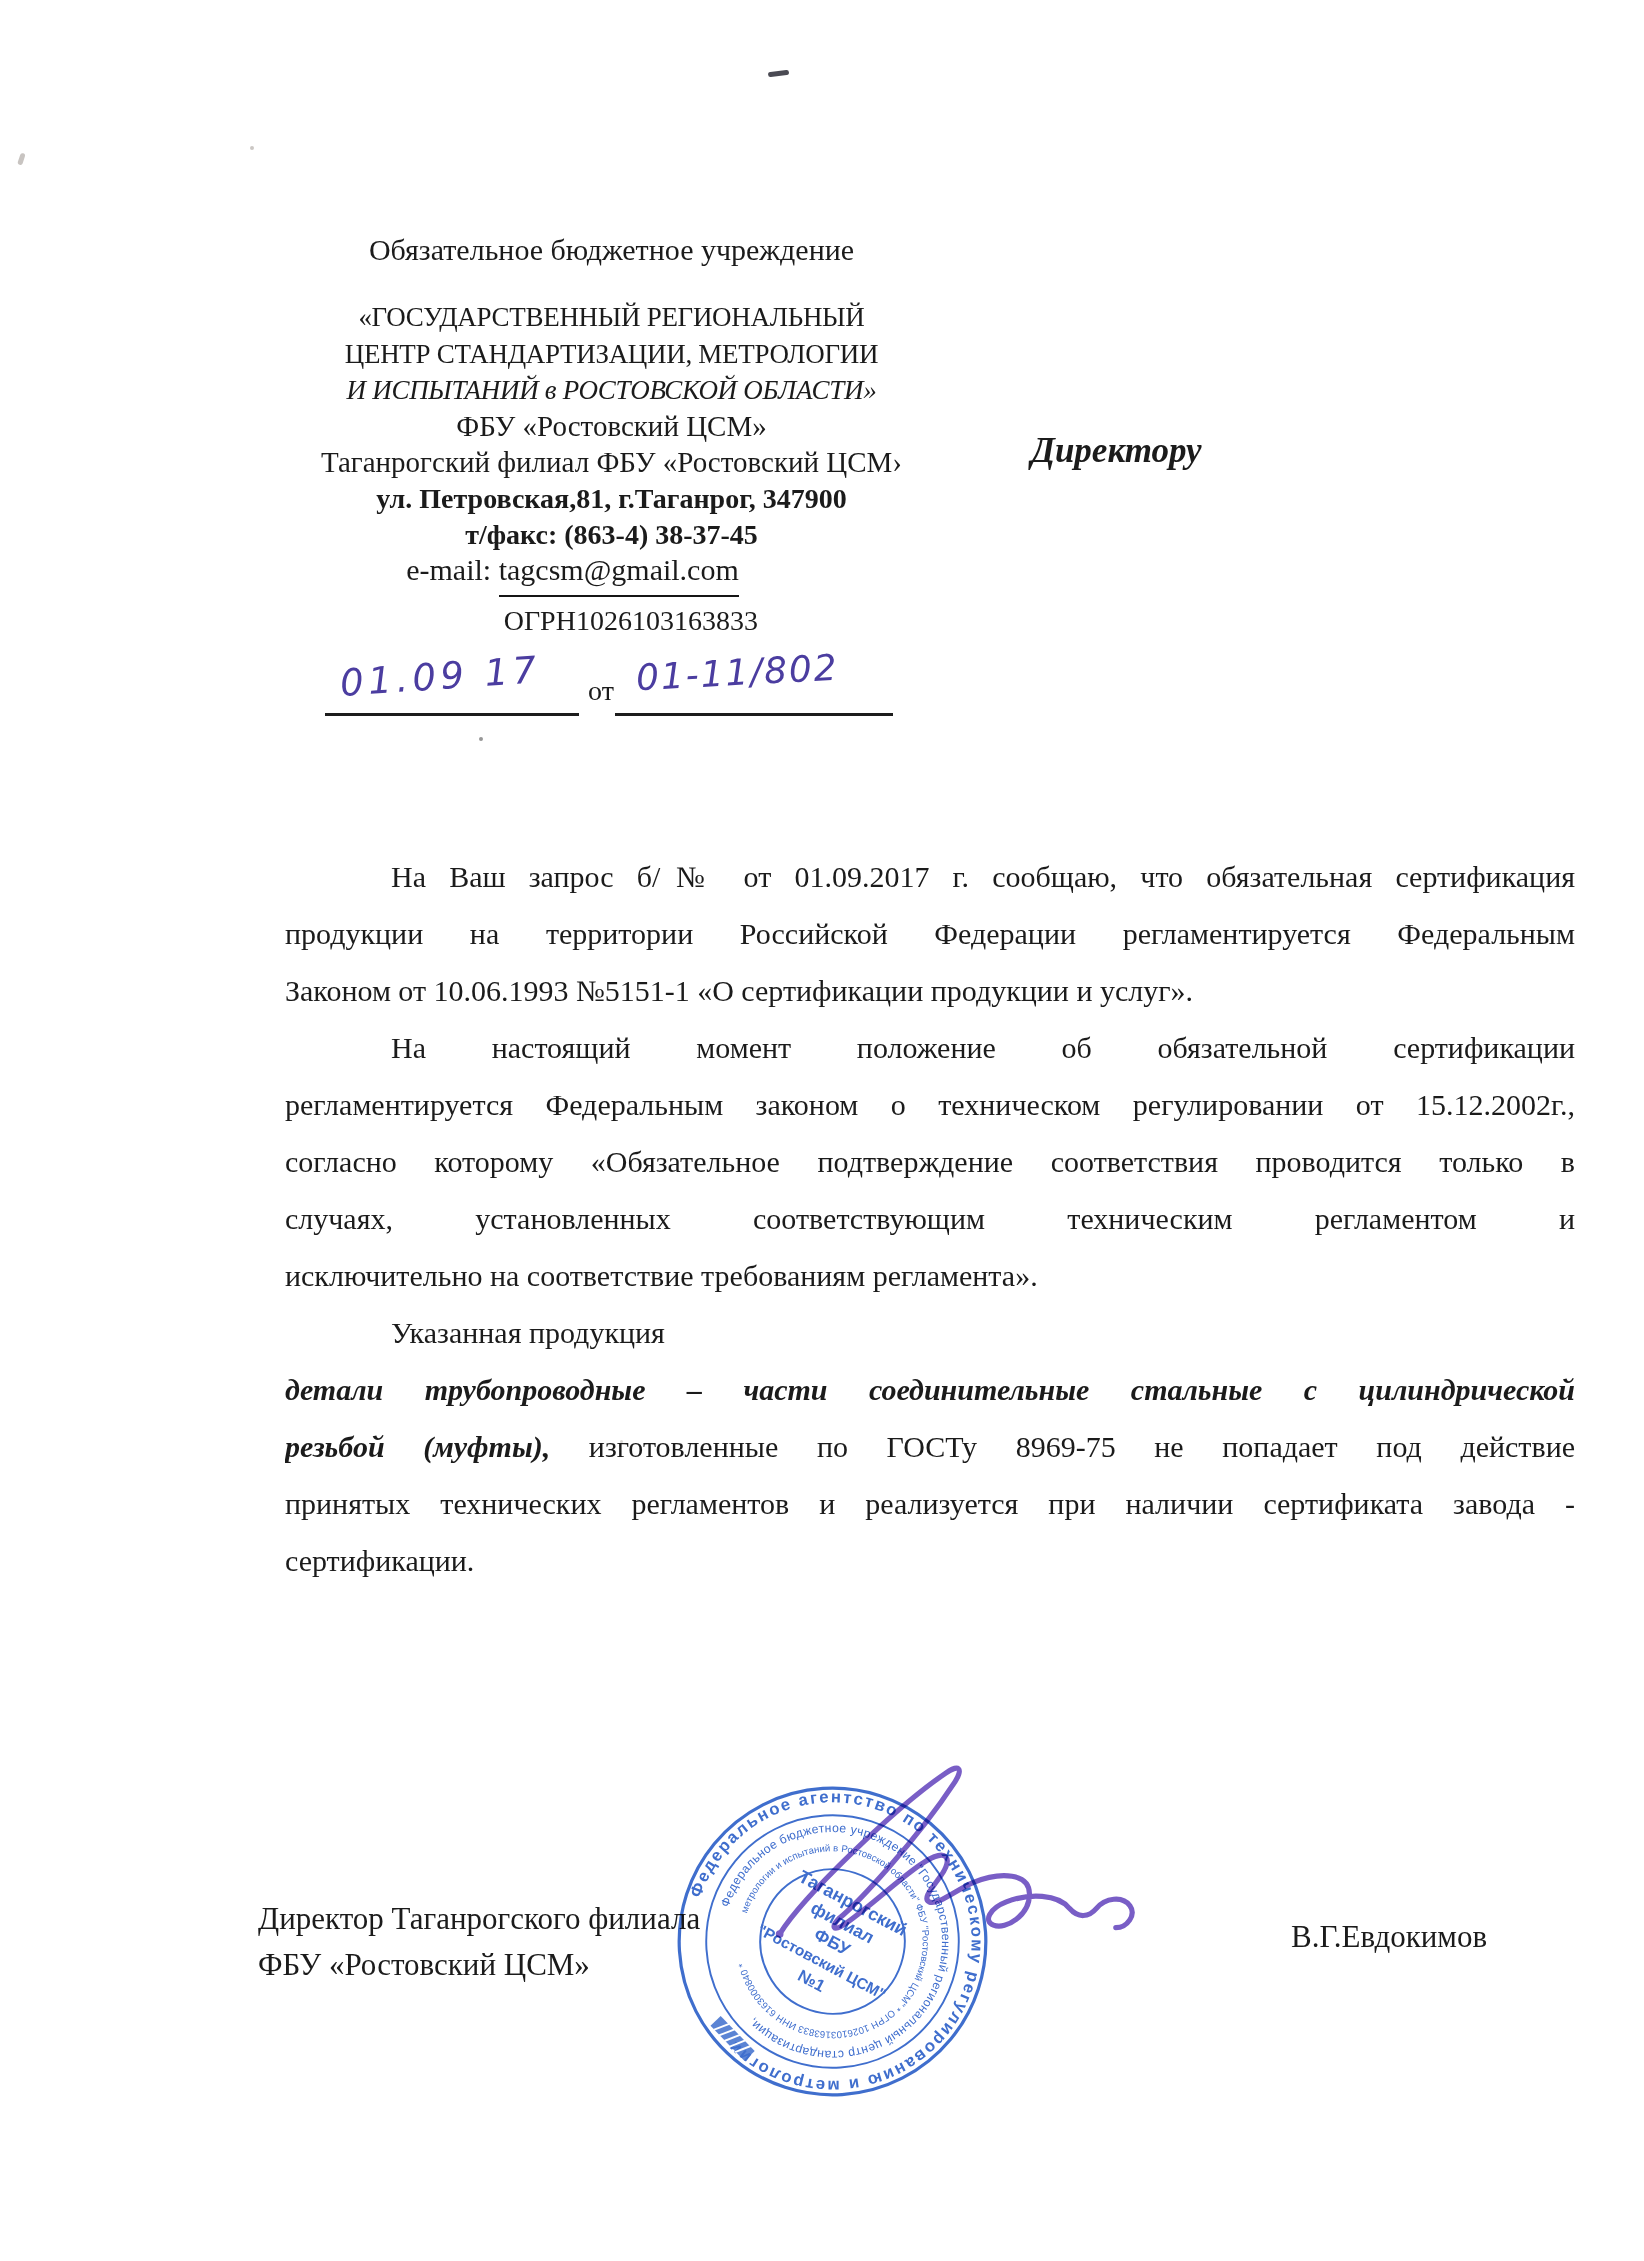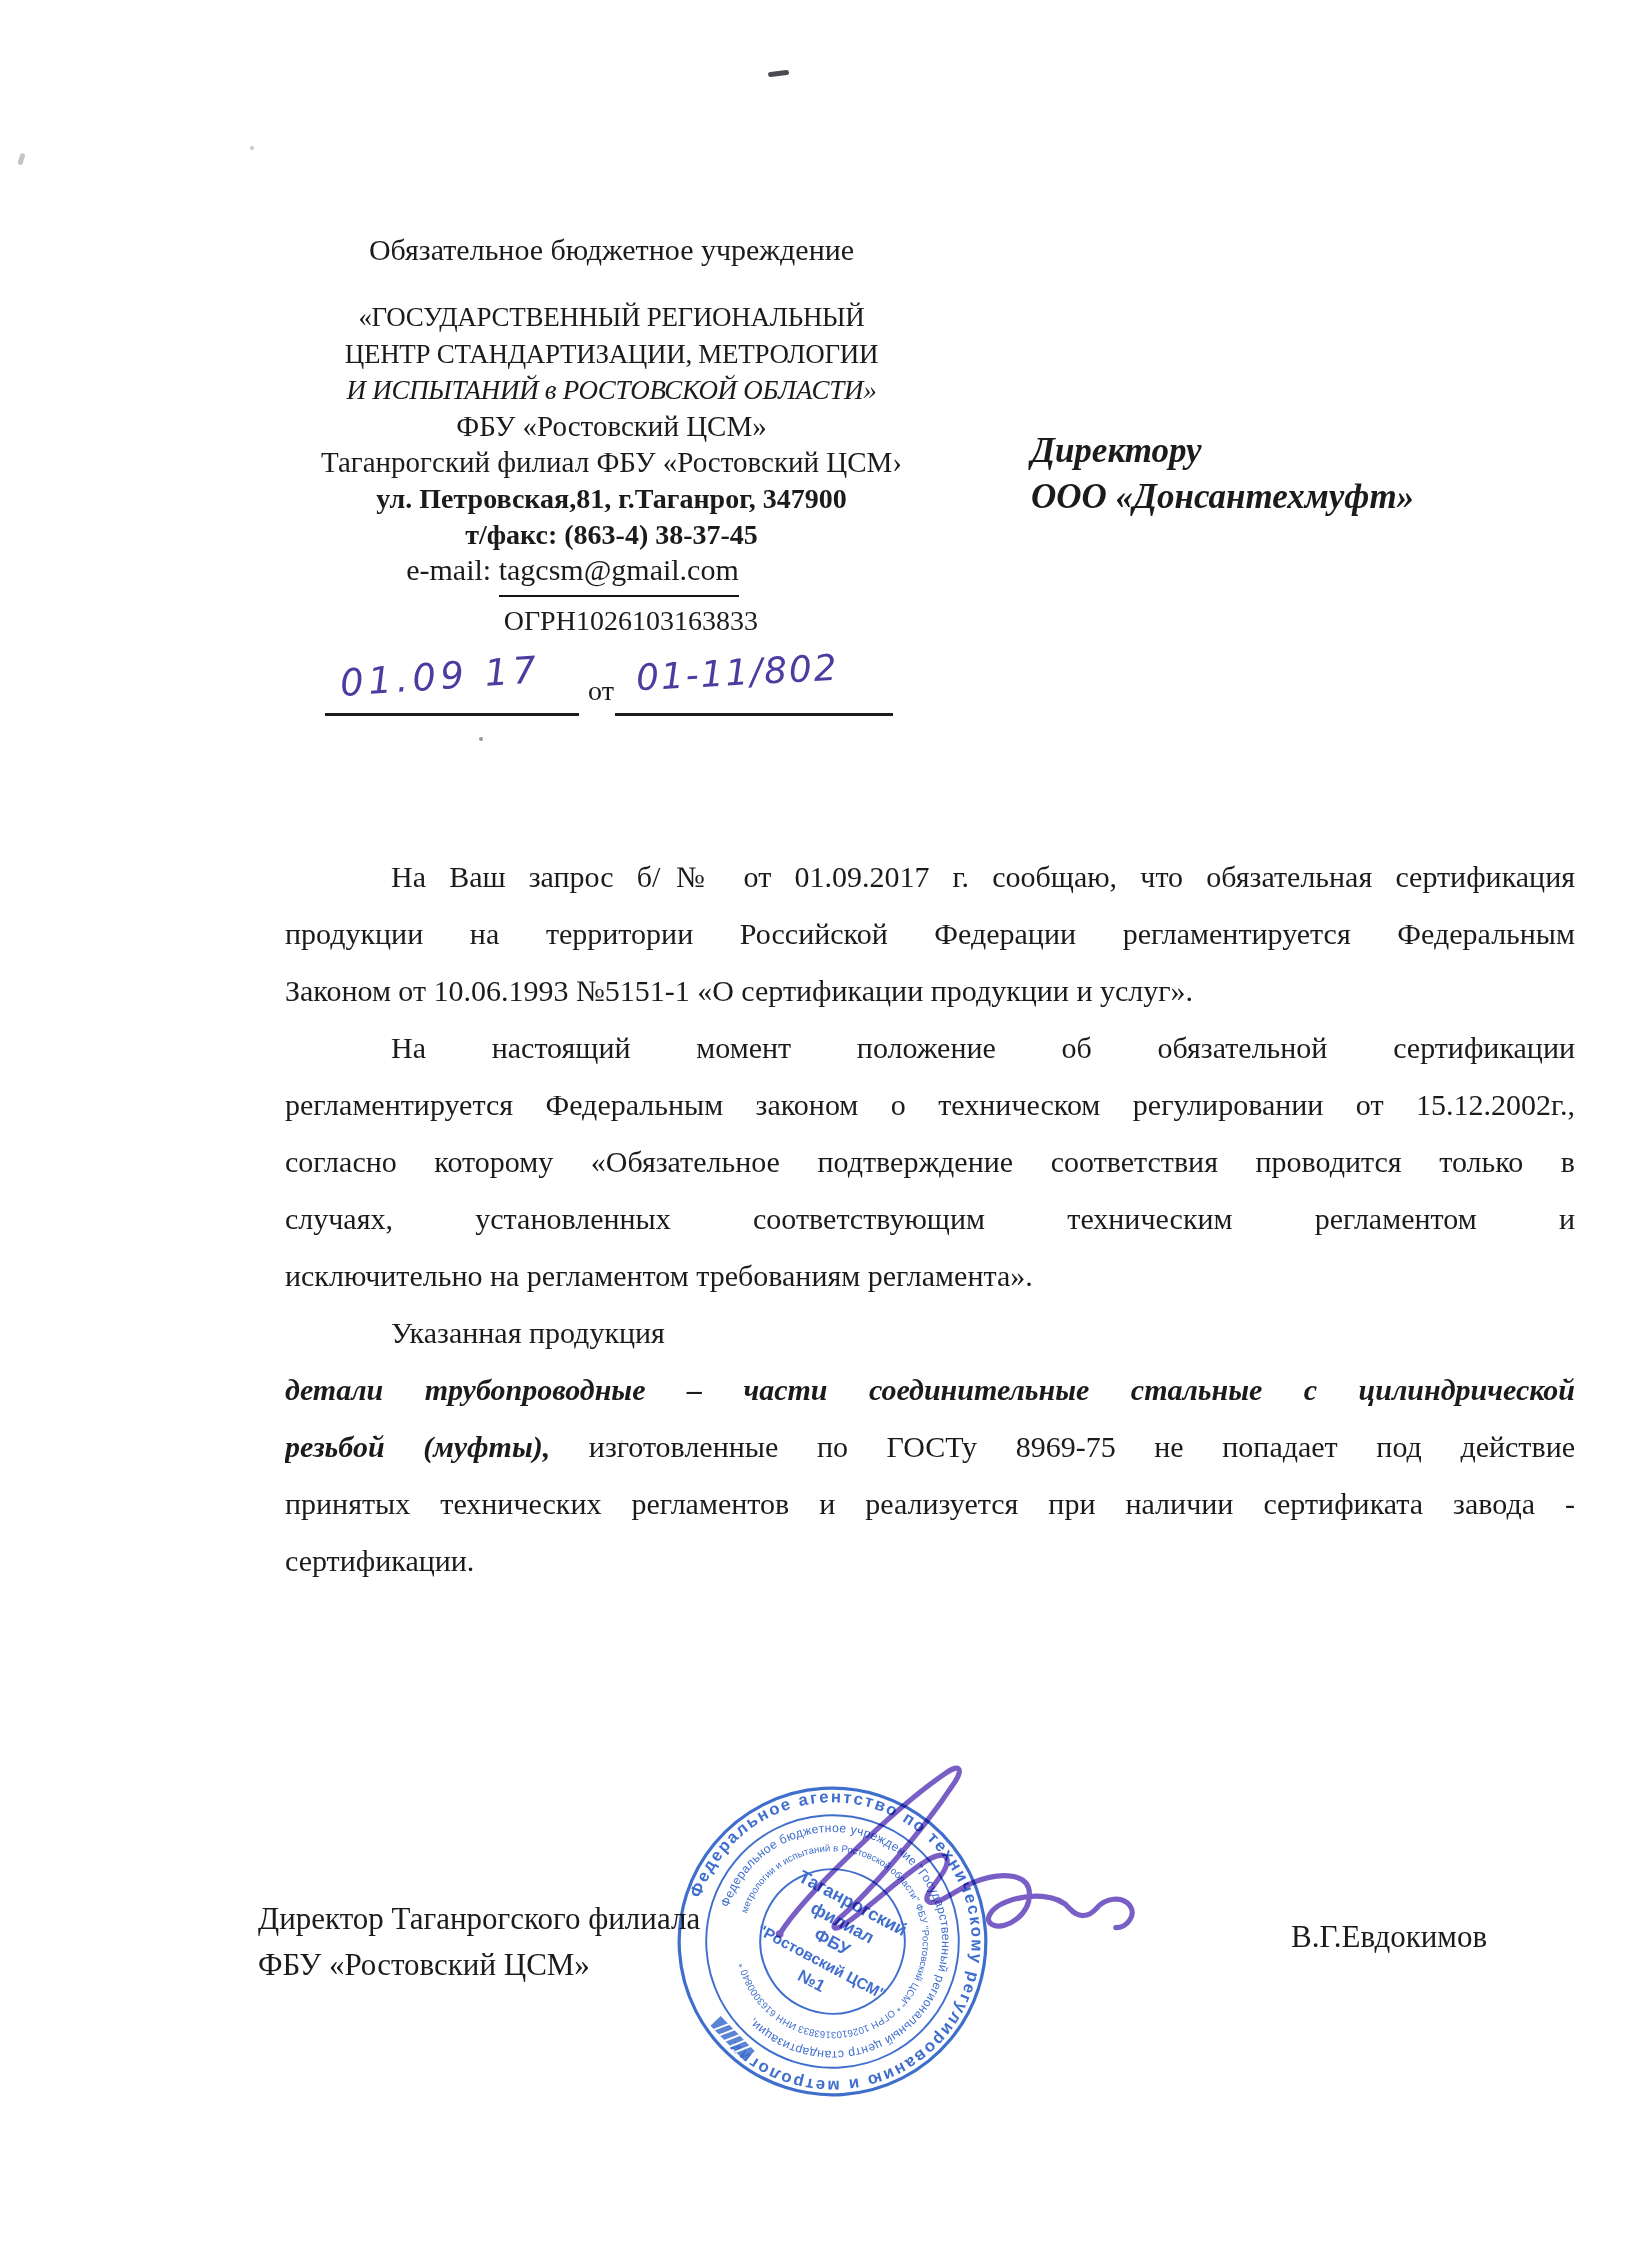--- a/index.html
+++ b/index.html
@@ -84,38 +84,37 @@
     <div class="l l5">ФБУ «Ростовский ЦСМ»</div>
     <div class="l l6">Таганрогский филиал ФБУ «Ростовский ЦСМ›</div>
     <div class="l l7">ул. Петровская,81, г.Таганрог, 347900</div>
     <div class="l l8">т/факс: (863-4) 38-37-45</div>
     <div class="l l9"><span>e-mail: </span><span class="em">tagcsm@gmail.com</span></div>
     <div class="l l10">ОГРН1026103163833</div>
   </div>
 
   <div class="recipient">
     <div>Директору</div>
-    <div>ООО  «Донсантехмуфт»</div>
   </div>
 
   <div class="hand hand-date">01.09 17</div>
   <div class="ot">от</div>
   <div class="hand hand-num">01-11/802</div>
   <div class="uline u1"></div>
   <div class="uline u2"></div>
 
   <div class="body-text">
       <div class="bline just ind"><span>На Ваш запрос  б/№ от 01.09.2017 г. сообщаю, что обязательная сертификация</span></div>
       <div class="bline just"><span>продукции на территории Российской Федерации регламентируется Федеральным</span></div>
       <div class="bline"><span>Законом от 10.06.1993 №5151-1 «О сертификации продукции и услуг».</span></div>
       <div class="bline just ind"><span>На настоящий момент положение об обязательной сертификации</span></div>
       <div class="bline just"><span>регламентируется Федеральным законом о техническом регулировании от 15.12.2002г.,</span></div>
       <div class="bline just"><span>согласно которому «Обязательное подтверждение соответствия проводится только в</span></div>
       <div class="bline just"><span>случаях, установленных соответствующим техническим регламентом и</span></div>
-      <div class="bline"><span>исключительно на регламентом требованиям регламента».</span></div>
+      <div class="bline"><span>исключительно на соответствие требованиям регламента».</span></div>
       <div class="bline ind"><span>Указанная продукция</span></div>
       <div class="bline just"><span class="bi">детали трубопроводные – части соединительные стальные с цилиндрической</span></div>
       <div class="bline just"><span class="bi">резьбой (муфты),</span><span> изготовленные по ГОСТу 8969-75 не попадает под действие</span></div>
       <div class="bline just"><span>принятых технических регламентов и реализуется при наличии сертификата завода -</span></div>
       <div class="bline"><span>сертификации.</span></div>
     </div>
 
   <div class="signoff-left">
     <div>Директор Таганрогского филиала</div>
     <div>ФБУ «Ростовский ЦСМ»</div>

